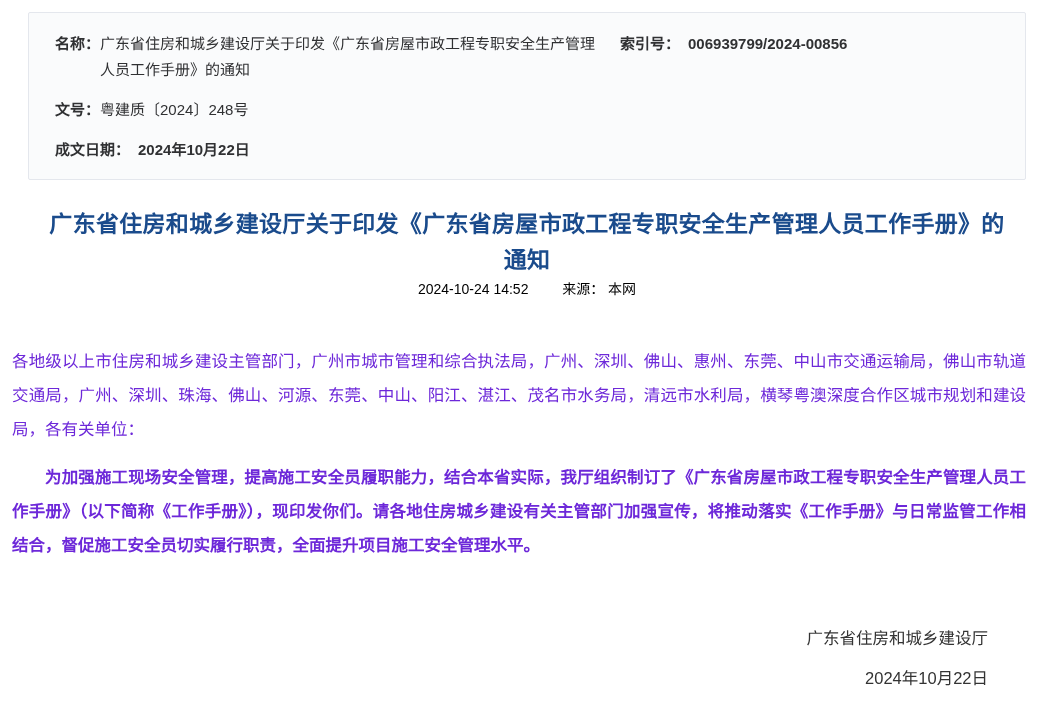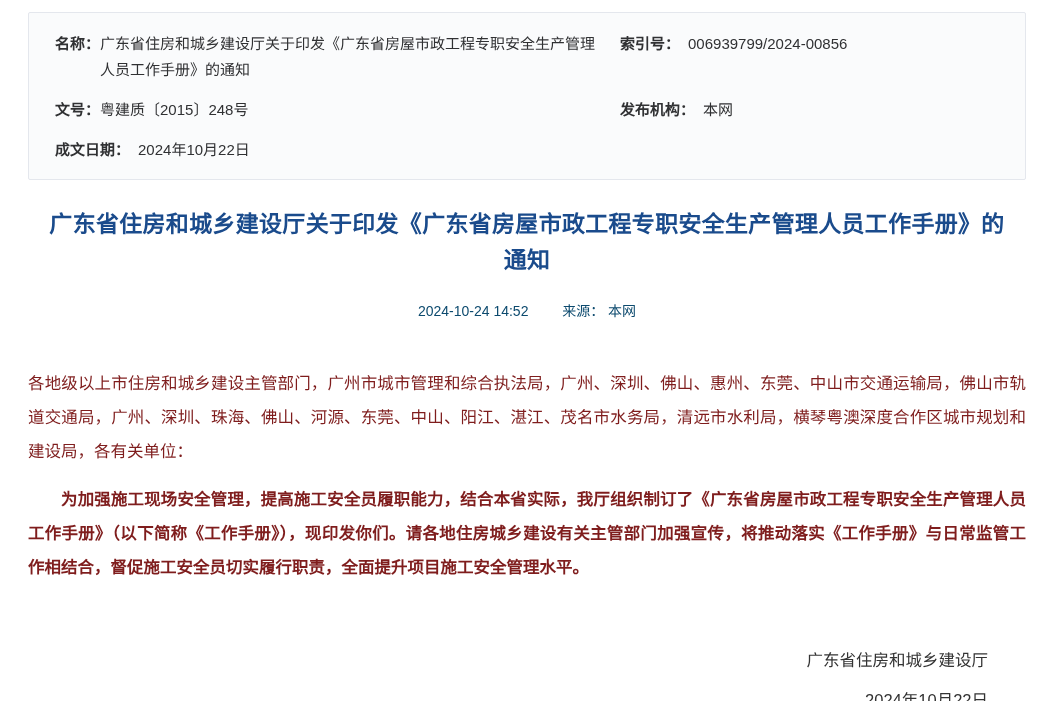--- a/index.html
+++ b/index.html
@@ -45,50 +45,49 @@
   }
   .meta-col.left { width: 565px; flex: 0 0 565px; padding-right: 10px; box-sizing: border-box;}
   .meta-col.right { flex: 1; gap: 8px; }
   .meta-label {
     font-weight: bold;
     color: #303133;
     white-space: nowrap;
   }
   .meta-value {
     color: #303133;
-    font-weight: normal;
+    font-weight: bold;
   }
   .meta-col.left .meta-value { font-weight: normal; }
 
   
   .doc-title {
     margin: 26px 42px 0 42px;
     text-align: center;
     font-size: 23px;
     font-weight: bold;
     color: #1a4b8c;
     line-height: 36px;
     letter-spacing: 0.3px;
   }
 
   
   .byline {
-    margin-top: 22px;
     text-align: center;
     font-size: 14px;
-    color: #0c4a6e;
+    color: #000000;
   }
   .byline .sep { display: inline-block; width: 26px; }
 
   
   .doc-body {
-    margin: 46px 28px 0 28px;
+    margin: 46px 28px 0 12px;
     font-size: 16.5px;
     line-height: 34px;
-    color: #7f1d1d;
+    color: #6d28d9;
     text-align: justify;
   }
   .doc-body p { margin: 0 0 14px 0; }
   .doc-body p.indent { text-indent: 2em; font-weight: bold; }
 
   
   .signature {
     margin: 56px 56px 0 0;
     text-align: right;
     font-size: 16.5px;
@@ -111,25 +110,21 @@
       </div>
       <div class="meta-col right">
         <span class="meta-label">索引号：</span>
         <span class="meta-value">006939799/2024-00856</span>
       </div>
     </div>
 
     <div class="meta-row">
       <div class="meta-col left">
         <span class="meta-label">文号：</span>
-        <span class="meta-value">粤建质〔2015〕248号</span>
-      </div>
-      <div class="meta-col right">
-        <span class="meta-label">发布机构：</span>
-        <span class="meta-value">本网</span>
+        <span class="meta-value">粤建质〔2024〕248号</span>
       </div>
     </div>
 
     <div class="meta-row">
       <div class="meta-col right">
         <span class="meta-label">成文日期：</span>
         <span class="meta-value">2024年10月22日</span>
       </div>
     </div>
 

